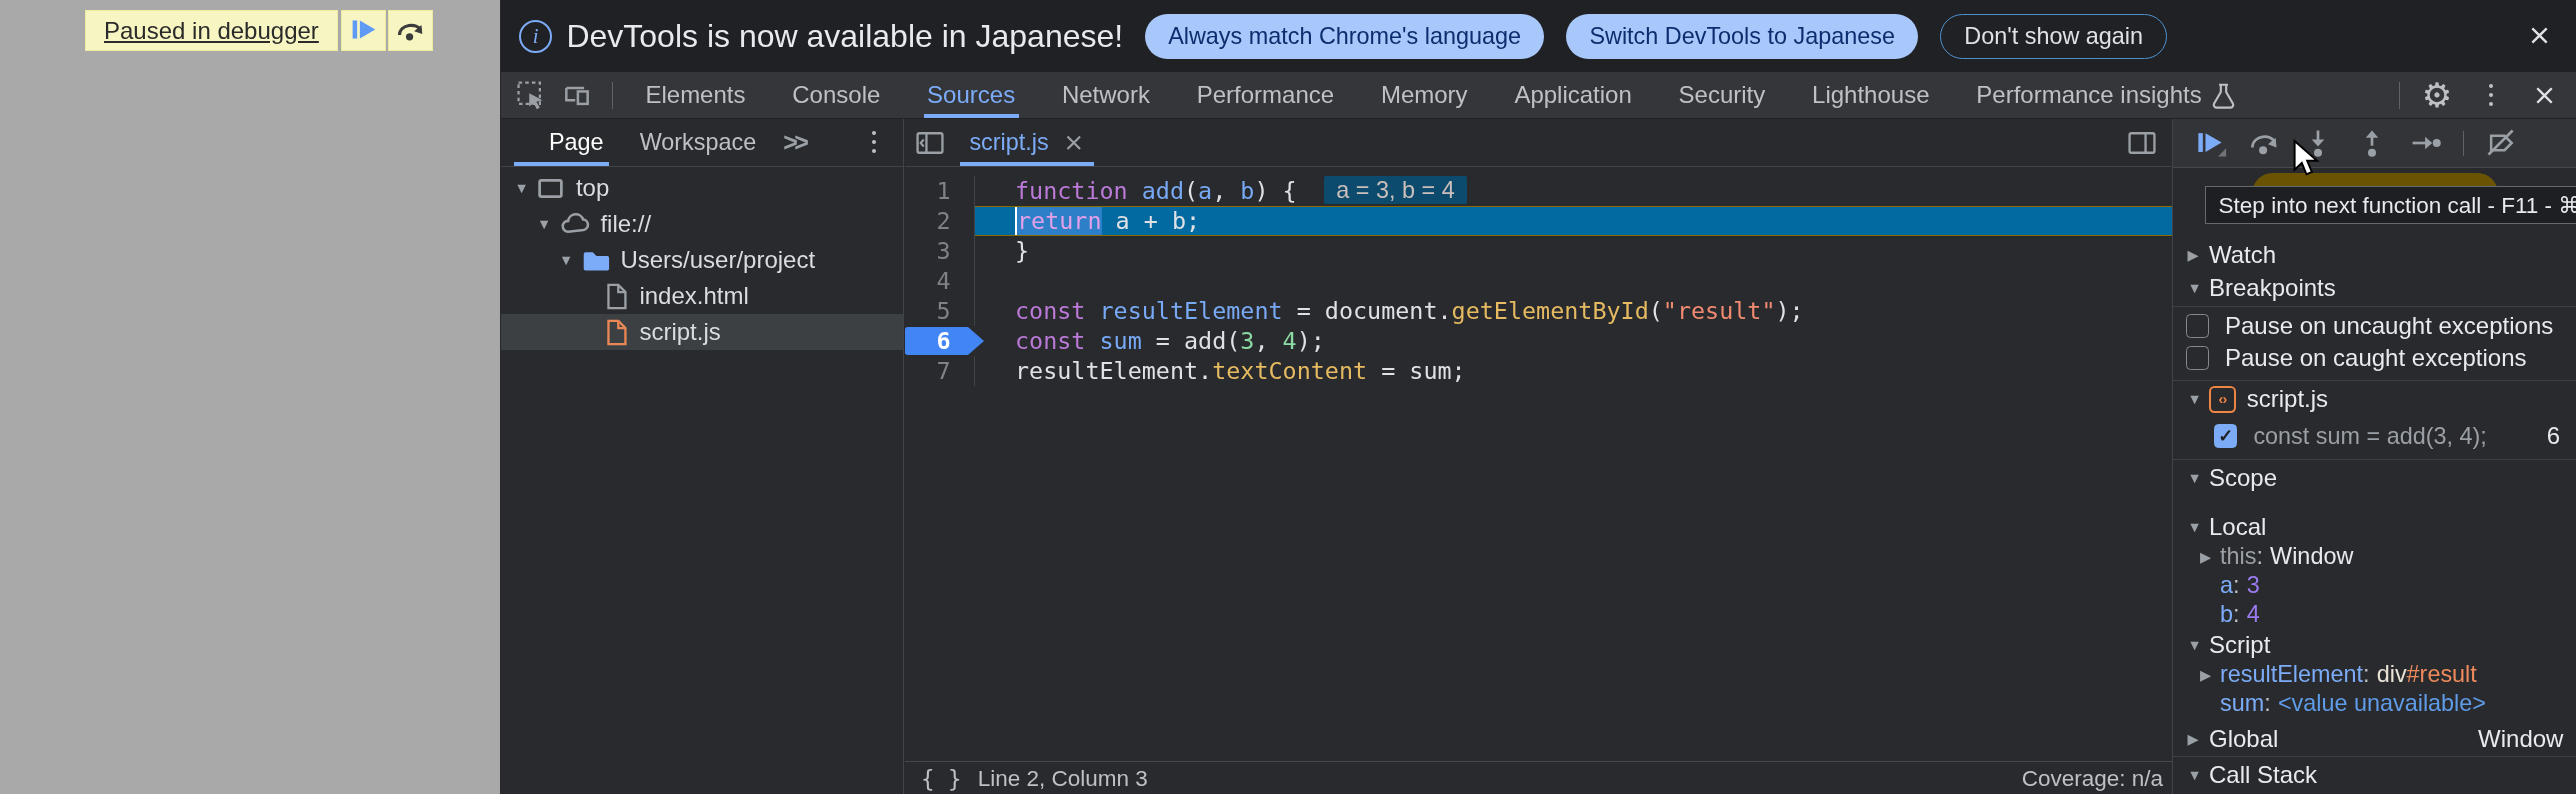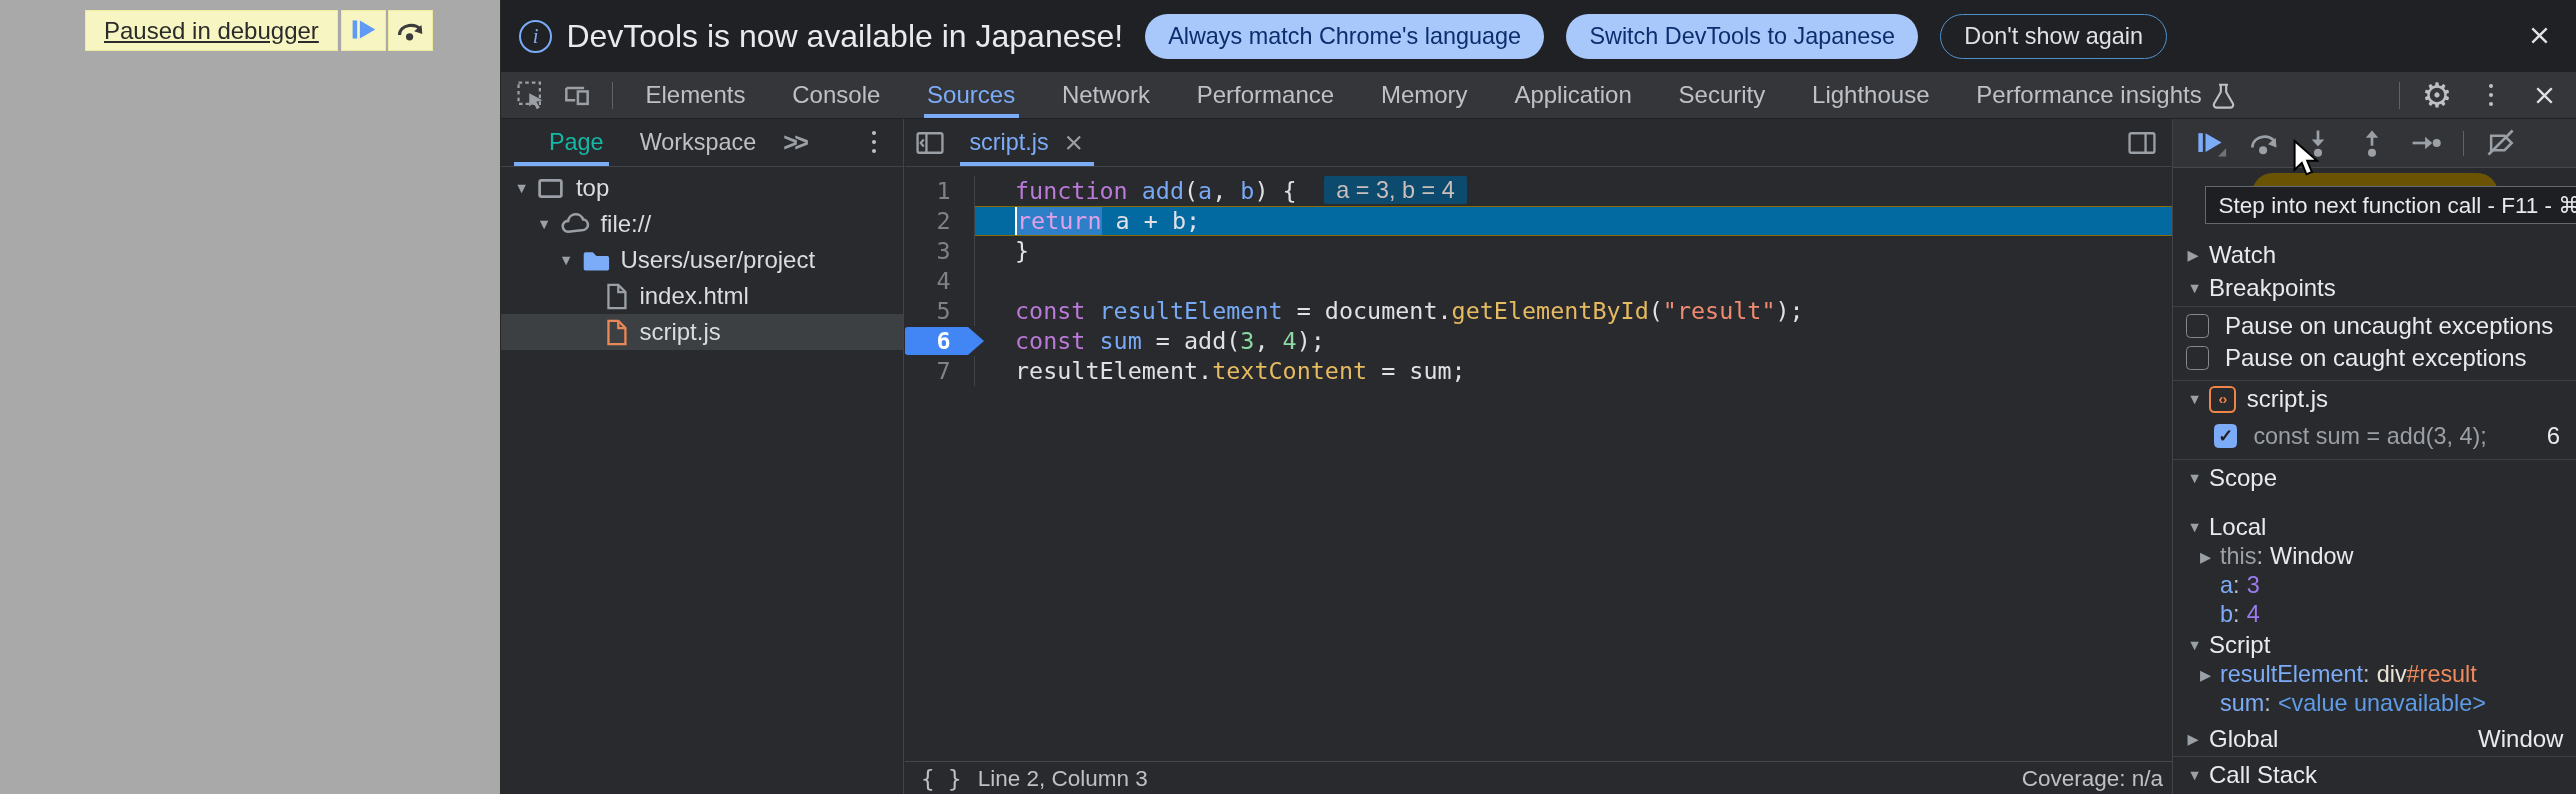--- a/index.html
+++ b/index.html
@@ -39,21 +39,21 @@
   .kebab{display:flex;flex-direction:column;gap:4.5px;align-items:center;padding:0 5.4px;}
   .kebab i{width:4.5px;height:4.5px;border-radius:50%;background:#bdc1c6;}
 
   
   .panels{position:absolute;top:119px;left:0;right:0;bottom:0;}
 
   
   .nav{position:absolute;left:0;top:0;width:403px;bottom:0;background:#292a2d;border-right:0.9px solid #404347;box-sizing:border-box;}
   .nav-tabs{height:48px;border-bottom:0.9px solid #404347;display:flex;align-items:center;position:relative;box-sizing:border-box;}
   .nav-tab{padding:0 18px;font-size:23.4px;color:#bdc1c6;height:100%;display:flex;align-items:center;position:relative;}
-  .nav-tab.active{color:#14b8a6;padding-left:48px;}
+  .nav-tab.active{color:#ffffff;padding-left:48px;}
   .nav-tab.active::after{content:"";position:absolute;left:12.6px;right:12.6px;bottom:0;height:3.6px;background:#7cacf8;}
   .more-tabs{font-size:25px;color:#9aa0a6;letter-spacing:-3.6px;margin-left:9px;font-weight:bold;}
   .nav-kebab{position:absolute;right:21.6px;top:11.7px;}
   .tree{position:absolute;top:51px;left:0;right:0;}
   .tree-row{height:36px;display:flex;align-items:center;font-size:24px;color:#dadce0;box-sizing:border-box;}
   .tree-row.selected{background:#3c4043;}
   .tree-arrow{width:21.6px;font-size:14.4px;color:#9aa0a6;flex:0 0 21.6px;}
   .tree-icon{margin-right:10.8px;display:flex;flex:0 0 auto;}
 
   

